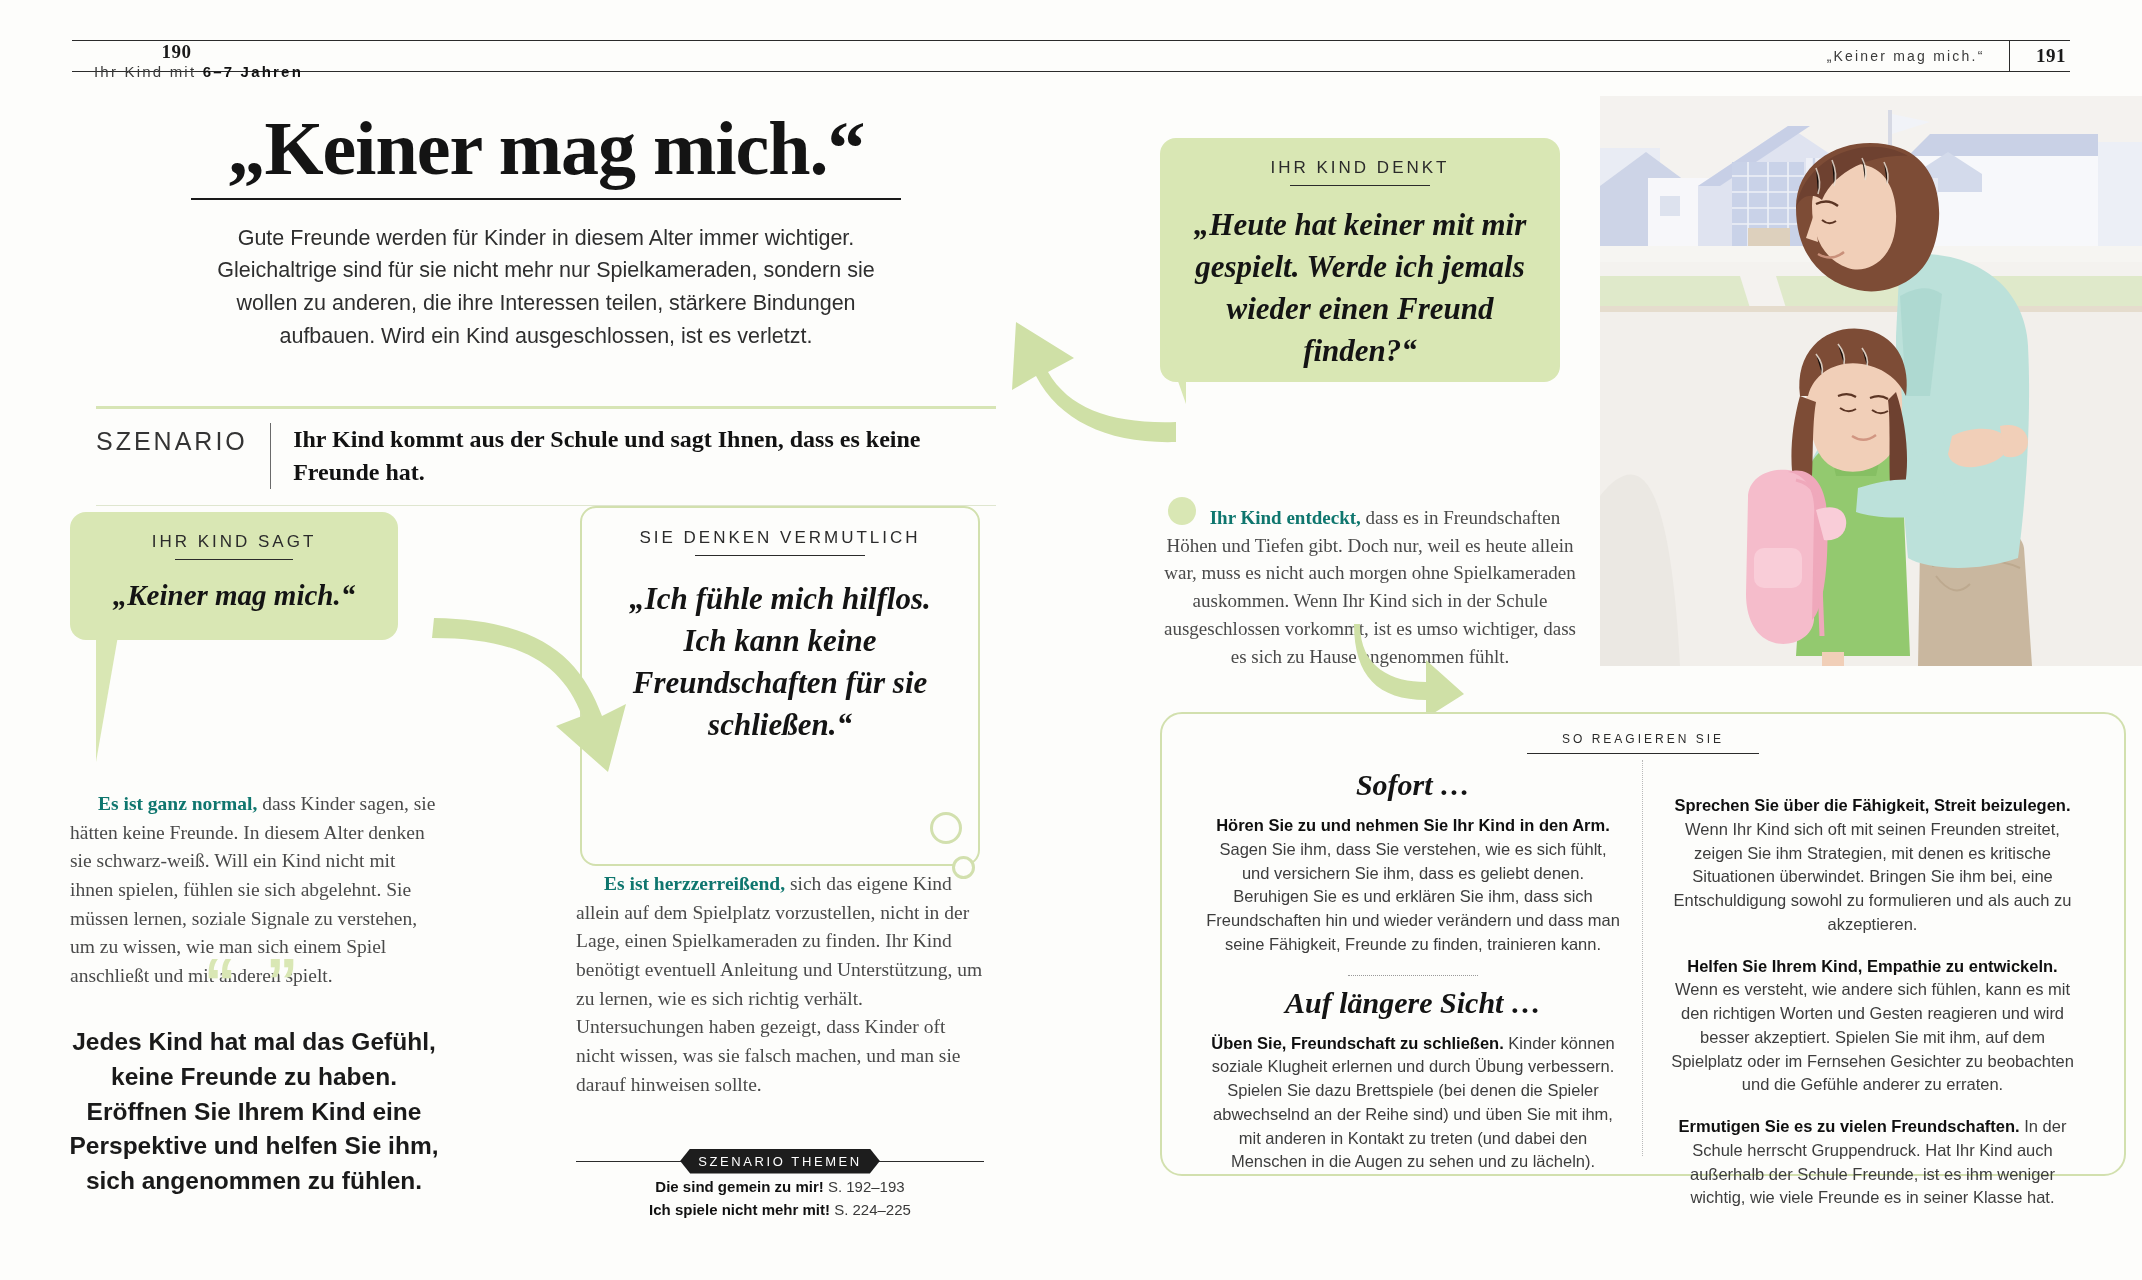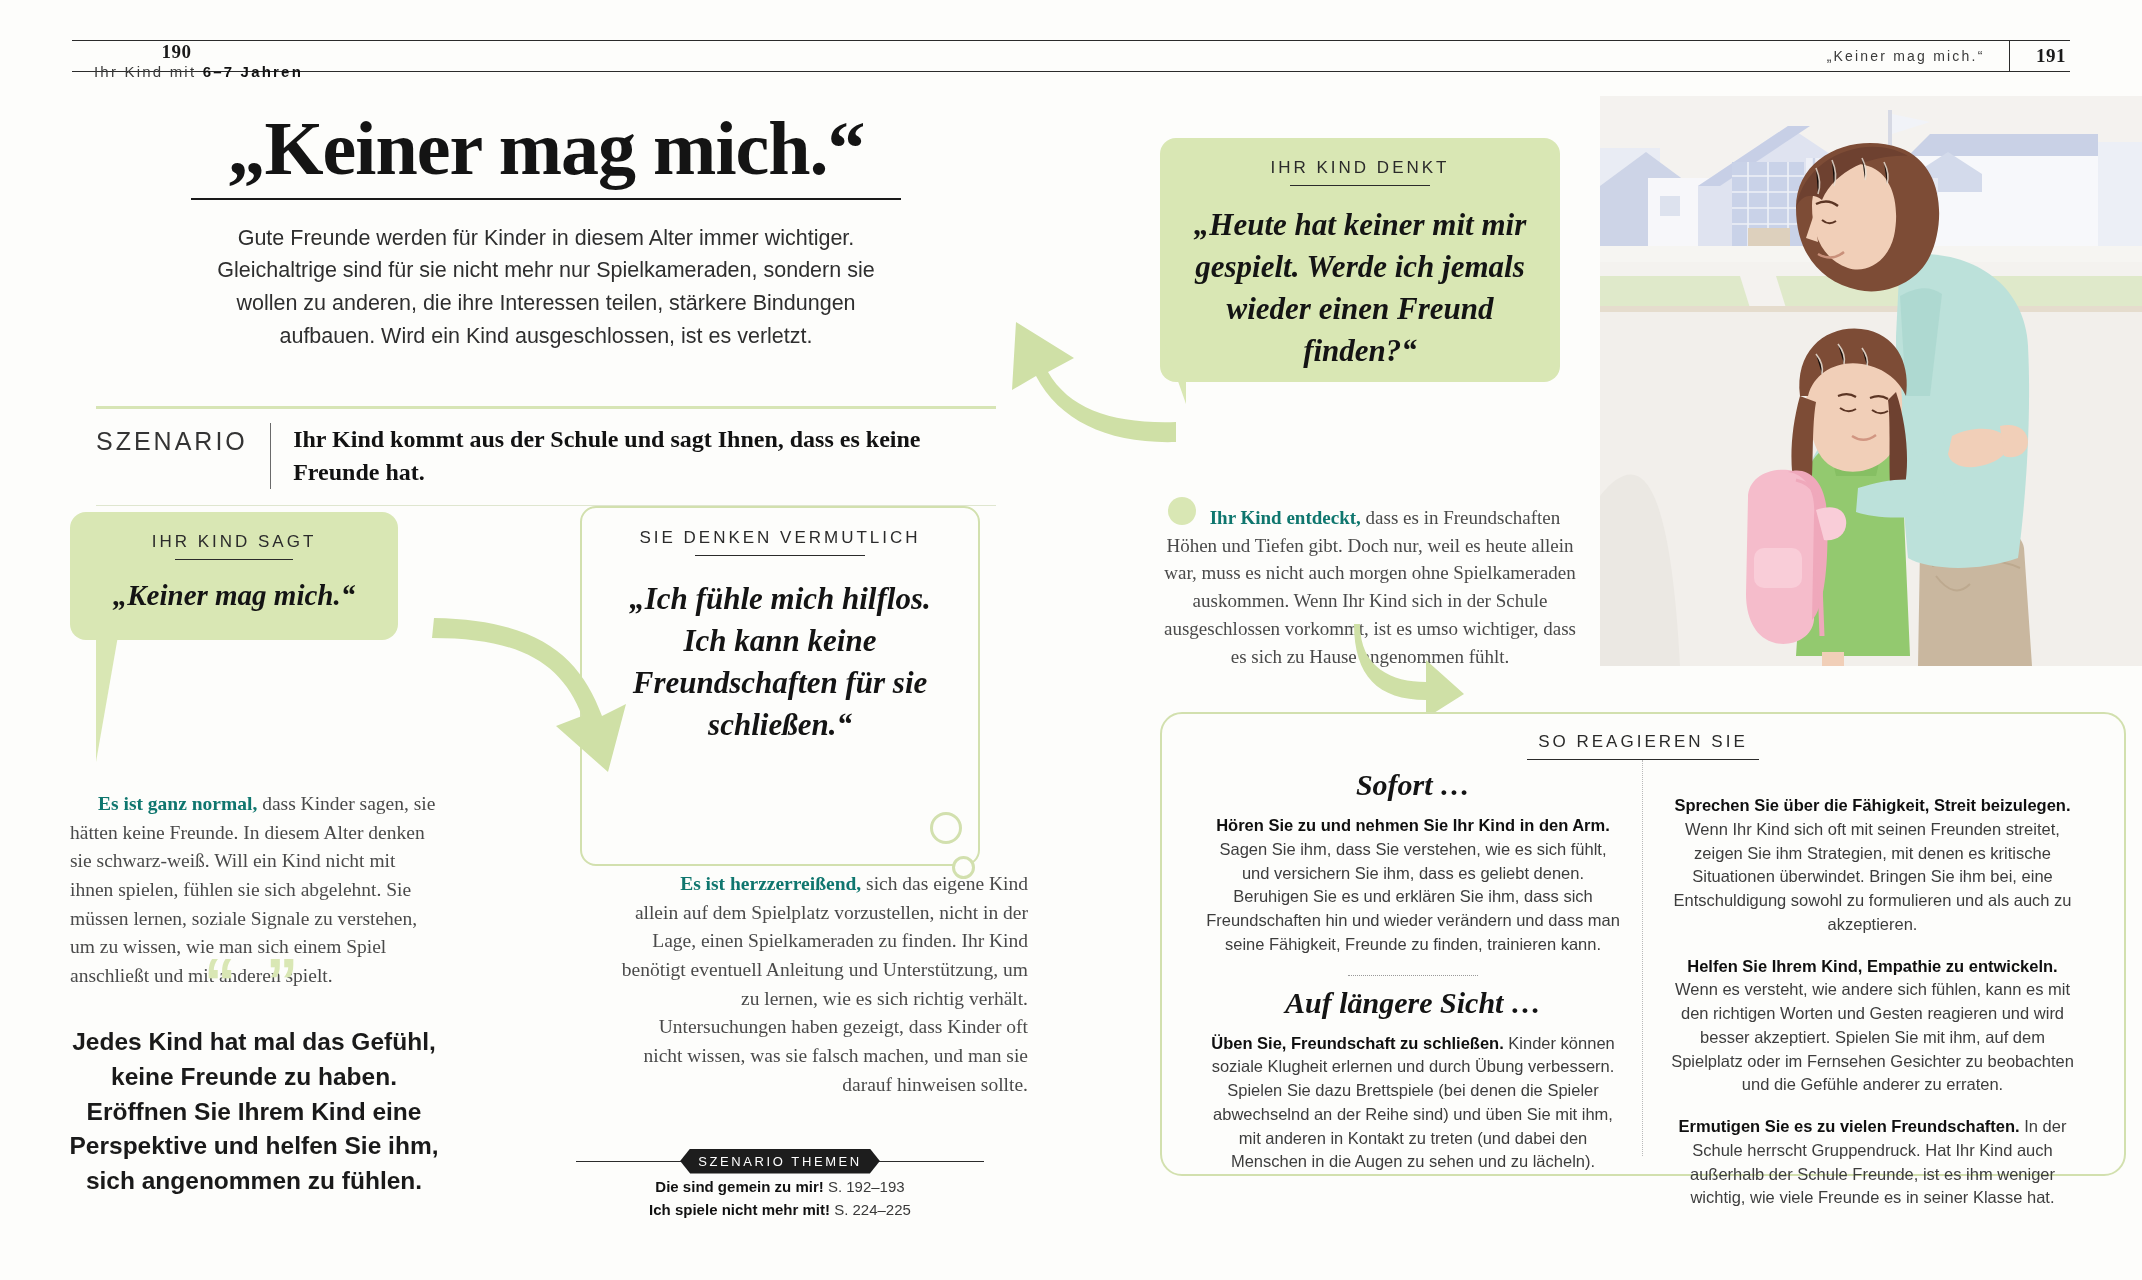--- a/index.html
+++ b/index.html
@@ -245,23 +245,21 @@
     left: 70px;
     top: 790px;
     width: 368px;
     text-align: left;
     text-indent: 28px;
   }
   #col-mid-text {
     left: 576px;
     top: 870px;
     width: 408px;
-    text-align: right;
     text-indent: 28px;
-    margin-left: 44px;
   }
 
   
   .pullquote-marks {
     position: absolute;
     left: 70px;
     top: 960px;
     width: 368px;
     text-align: center;
     font-family: "Liberation Sans", sans-serif;
@@ -383,21 +381,21 @@
     border-radius: 22px;
     box-sizing: border-box;
     background: #fdfdfb;
   }
   .react-kicker {
     position: absolute;
     top: 18px;
     left: 0;
     width: 100%;
     text-align: center;
-    font-size: 17px;
+    font-size: 12px;
     letter-spacing: 3px;
     color: #2b2b2b;
   }
   .react-kicker-rule {
     width: 232px;
     border-bottom: 1.6px solid #2b2b2b;
     margin: 7px auto 0 auto;
   }
   .react-cols {
     position: absolute;

